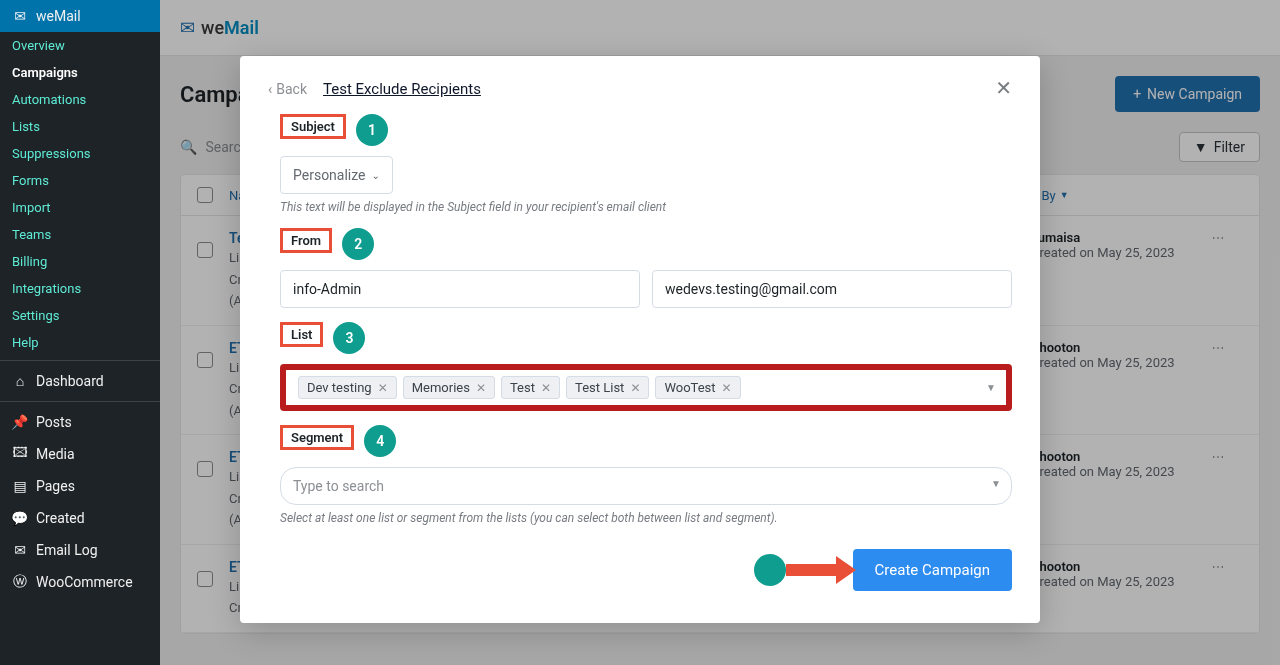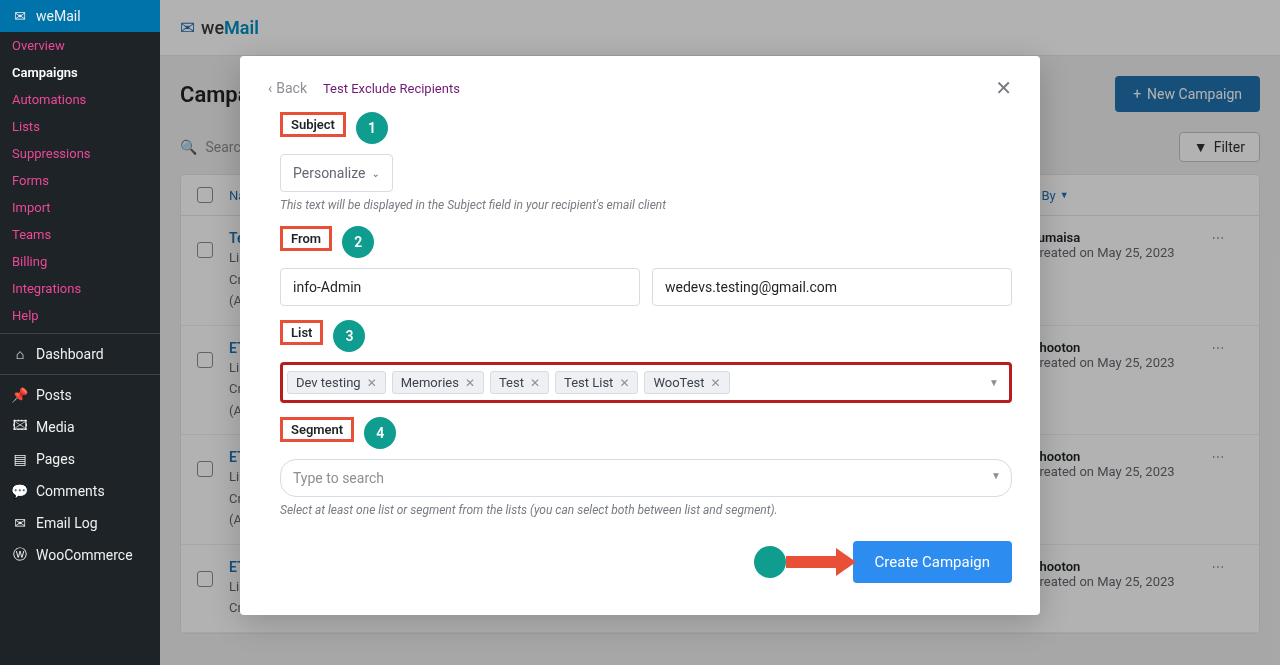--- a/index.html
+++ b/index.html
@@ -2,21 +2,21 @@
 <html><head>
   <meta charset="utf-8">
   <style>
     * { margin: 0; padding: 0; box-sizing: border-box; font-family: -apple-system, BlinkMacSystemFont, "Segoe UI", Roboto, sans-serif; }
     body { background: #f0f0f1; width: 1280px; height: 665px; overflow: hidden; position: relative; }
     
     
     .sidebar { position: absolute; left: 0; top: 0; width: 160px; height: 665px; background: #1d2327; color: #f0f0f1; }
     .sidebar-item-active { background: #0073aa; padding: 8px 12px; display: flex; align-items: center; gap: 8px; font-size: 14px; position: relative; }
     .sidebar-item-active::after { content: ''; position: absolute; right: -8px; top: 50%; transform: translateY(-50%); border: 8px solid transparent; border-left-color: #0073aa; }
-    .sidebar-sub { padding: 6px 12px; font-size: 13px; color: #ec4899; cursor: pointer; }
+    .sidebar-sub { padding: 6px 12px; font-size: 13px; color: #5eead4; cursor: pointer; }
     .sidebar-sub.active { color: #fff; font-weight: 600; }
     .sidebar-divider { border-top: 1px solid #3c434a; margin: 4px 0; }
     .sidebar-main { padding: 8px 12px; display: flex; align-items: center; gap: 8px; font-size: 14px; color: #f0f0f1; cursor: pointer; }
     .sidebar-icon { width: 16px; height: 16px; display: inline-flex; align-items: center; justify-content: center; }
     
     
     .main { position: absolute; left: 160px; top: 0; right: 0; height: 665px; background: #f0f0f1; }
     .topbar { background: #fff; height: 56px; display: flex; align-items: center; padding: 0 20px; border-bottom: 1px solid #e5e5e5; }
     .logo { display: flex; align-items: center; gap: 6px; font-size: 18px; font-weight: 500; }
     .logo-we { color: #3a3a3a; }
@@ -52,37 +52,37 @@
     
     .status-badge { display: inline-flex; align-items: center; gap: 6px; background: #d4edda; color: #155724; padding: 4px 12px; border-radius: 12px; font-size: 13px; }
     .status-check { width: 14px; height: 14px; background: #28a745; border-radius: 50%; display: inline-flex; align-items: center; justify-content: center; color: #fff; font-size: 9px; }
     .stat { color: #1d2327; font-size: 14px; }
     
     
     .overlay { position: absolute; left: 160px; top: 0; right: 0; bottom: 0; background: rgba(0,0,0,0.3); }
     .modal { position: absolute; left: 240px; top: 56px; width: 800px; background: #fff; border-radius: 4px; box-shadow: 0 8px 32px rgba(0,0,0,0.2); padding: 24px 28px 32px; }
     .modal-header { display: flex; align-items: center; gap: 16px; position: relative; margin-bottom: 16px; }
     .back-link { color: #8c8f94; font-size: 14px; display: flex; align-items: center; gap: 4px; cursor: pointer; }
-    .modal-title { font-size: 13px; color: #701a75; }
+    .modal-title { font-size: 15px; color: #0f172a; text-decoration: underline; }
     .close-btn { position: absolute; right: 0; top: -4px; font-size: 20px; color: #787c82; cursor: pointer; }
     
     .form-section { margin: 14px 0 0 12px; }
     .label-row { display: flex; align-items: flex-start; gap: 10px; margin-bottom: 10px; }
     .label-box { border: 3px solid #e94f37; padding: 2px 8px; font-size: 13px; font-weight: 600; color: #1d2327; }
     .num-badge { width: 32px; height: 32px; border-radius: 50%; background: #0f9d8f; color: #fff; display: flex; align-items: center; justify-content: center; font-size: 14px; font-weight: 600; }
     
     .input-group { display: flex; gap: 12px; }
     .text-input { flex: 1; border: 1px solid #d5dce6; border-radius: 4px; padding: 10px 12px; font-size: 14px; color: #1d2327; }
     .subject-wrap { display: flex; gap: 8px; align-items: stretch; }
     .subject-input { flex: 1; border: 1px solid #d5dce6; border-radius: 4px; padding: 10px 12px; font-size: 14px; display: flex; align-items: center; justify-content: space-between; }
     .emoji-btn { color: #2271b1; font-size: 18px; }
     .personalize-btn { border: 1px solid #d5dce6; border-radius: 4px; padding: 10px 12px; font-size: 14px; color: #646970; display: flex; align-items: center; gap: 6px; cursor: pointer; }
     .help-text { font-size: 12px; color: #787c82; font-style: italic; margin-top: 6px; }
     
-    .tag-select { border: 3px solid #b91c1c; border-radius: 4px; padding: 6px 4px; display: flex; flex-wrap: wrap; gap: 6px; align-items: center; position: relative; }
+    .tag-select { border: 6px solid #b91c1c; border-radius: 4px; padding: 6px 12px; display: flex; flex-wrap: wrap; gap: 6px; align-items: center; position: relative; }
     .tag { background: #eef0f3; border: 1px solid #d5dce6; border-radius: 3px; padding: 3px 8px; font-size: 13px; color: #3c434a; display: flex; align-items: center; gap: 6px; }
     .tag-x { color: #8c8f94; cursor: pointer; font-size: 12px; }
     .dropdown-arrow { position: absolute; right: 10px; color: #8c8f94; font-size: 10px; }
     
     .segment-input { border: 1px solid #d5dce6; border-radius: 16px; padding: 10px 12px; font-size: 14px; color: #8c8f94; position: relative; }
     
     .modal-footer { display: flex; align-items: center; justify-content: flex-end; gap: 0; margin-top: 24px; position: relative; }
     .create-btn { background: #2d8cef; color: #fff; border: none; padding: 12px 22px; border-radius: 4px; font-size: 15px; cursor: pointer; }
     .arrow-annotation { position: absolute; left: 486px; display: flex; align-items: center; }
     .arrow-badge { width: 32px; height: 32px; border-radius: 50%; background: #0f9d8f; }
@@ -104,20 +104,21 @@
   <div class="sidebar-sub">Overview</div>
   <div class="sidebar-sub active">Campaigns</div>
   <div class="sidebar-sub">Automations</div>
   <div class="sidebar-sub">Lists</div>
   <div class="sidebar-sub">Suppressions</div>
   <div class="sidebar-sub">Forms</div>
   <div class="sidebar-sub">Import</div>
   <div class="sidebar-sub">Teams</div>
   <div class="sidebar-sub">Billing</div>
   <div class="sidebar-sub">Integrations</div>
+  <div class="sidebar-sub">Settings</div>
   <div class="sidebar-sub">Help</div>
   <div class="sidebar-divider"></div>
   <div class="sidebar-main">
     <span class="sidebar-icon">⌂</span>
     <span>Dashboard</span>
   </div>
   <div class="sidebar-divider"></div>
   <div class="sidebar-main">
     <span class="sidebar-icon">📌</span>
     <span>Posts</span>
@@ -125,21 +126,21 @@
   <div class="sidebar-main">
     <span class="sidebar-icon">🖾</span>
     <span>Media</span>
   </div>
   <div class="sidebar-main">
     <span class="sidebar-icon">▤</span>
     <span>Pages</span>
   </div>
   <div class="sidebar-main">
     <span class="sidebar-icon">💬</span>
-    <span>Comments</span>
+    <span>Created</span>
   </div>
   <div class="sidebar-main">
     <span class="sidebar-icon">✉</span>
     <span>Email Log</span>
   </div>
   <div class="sidebar-main">
     <span class="sidebar-icon">ⓦ</span>
     <span>WooCommerce</span>
   </div>
 </div>

